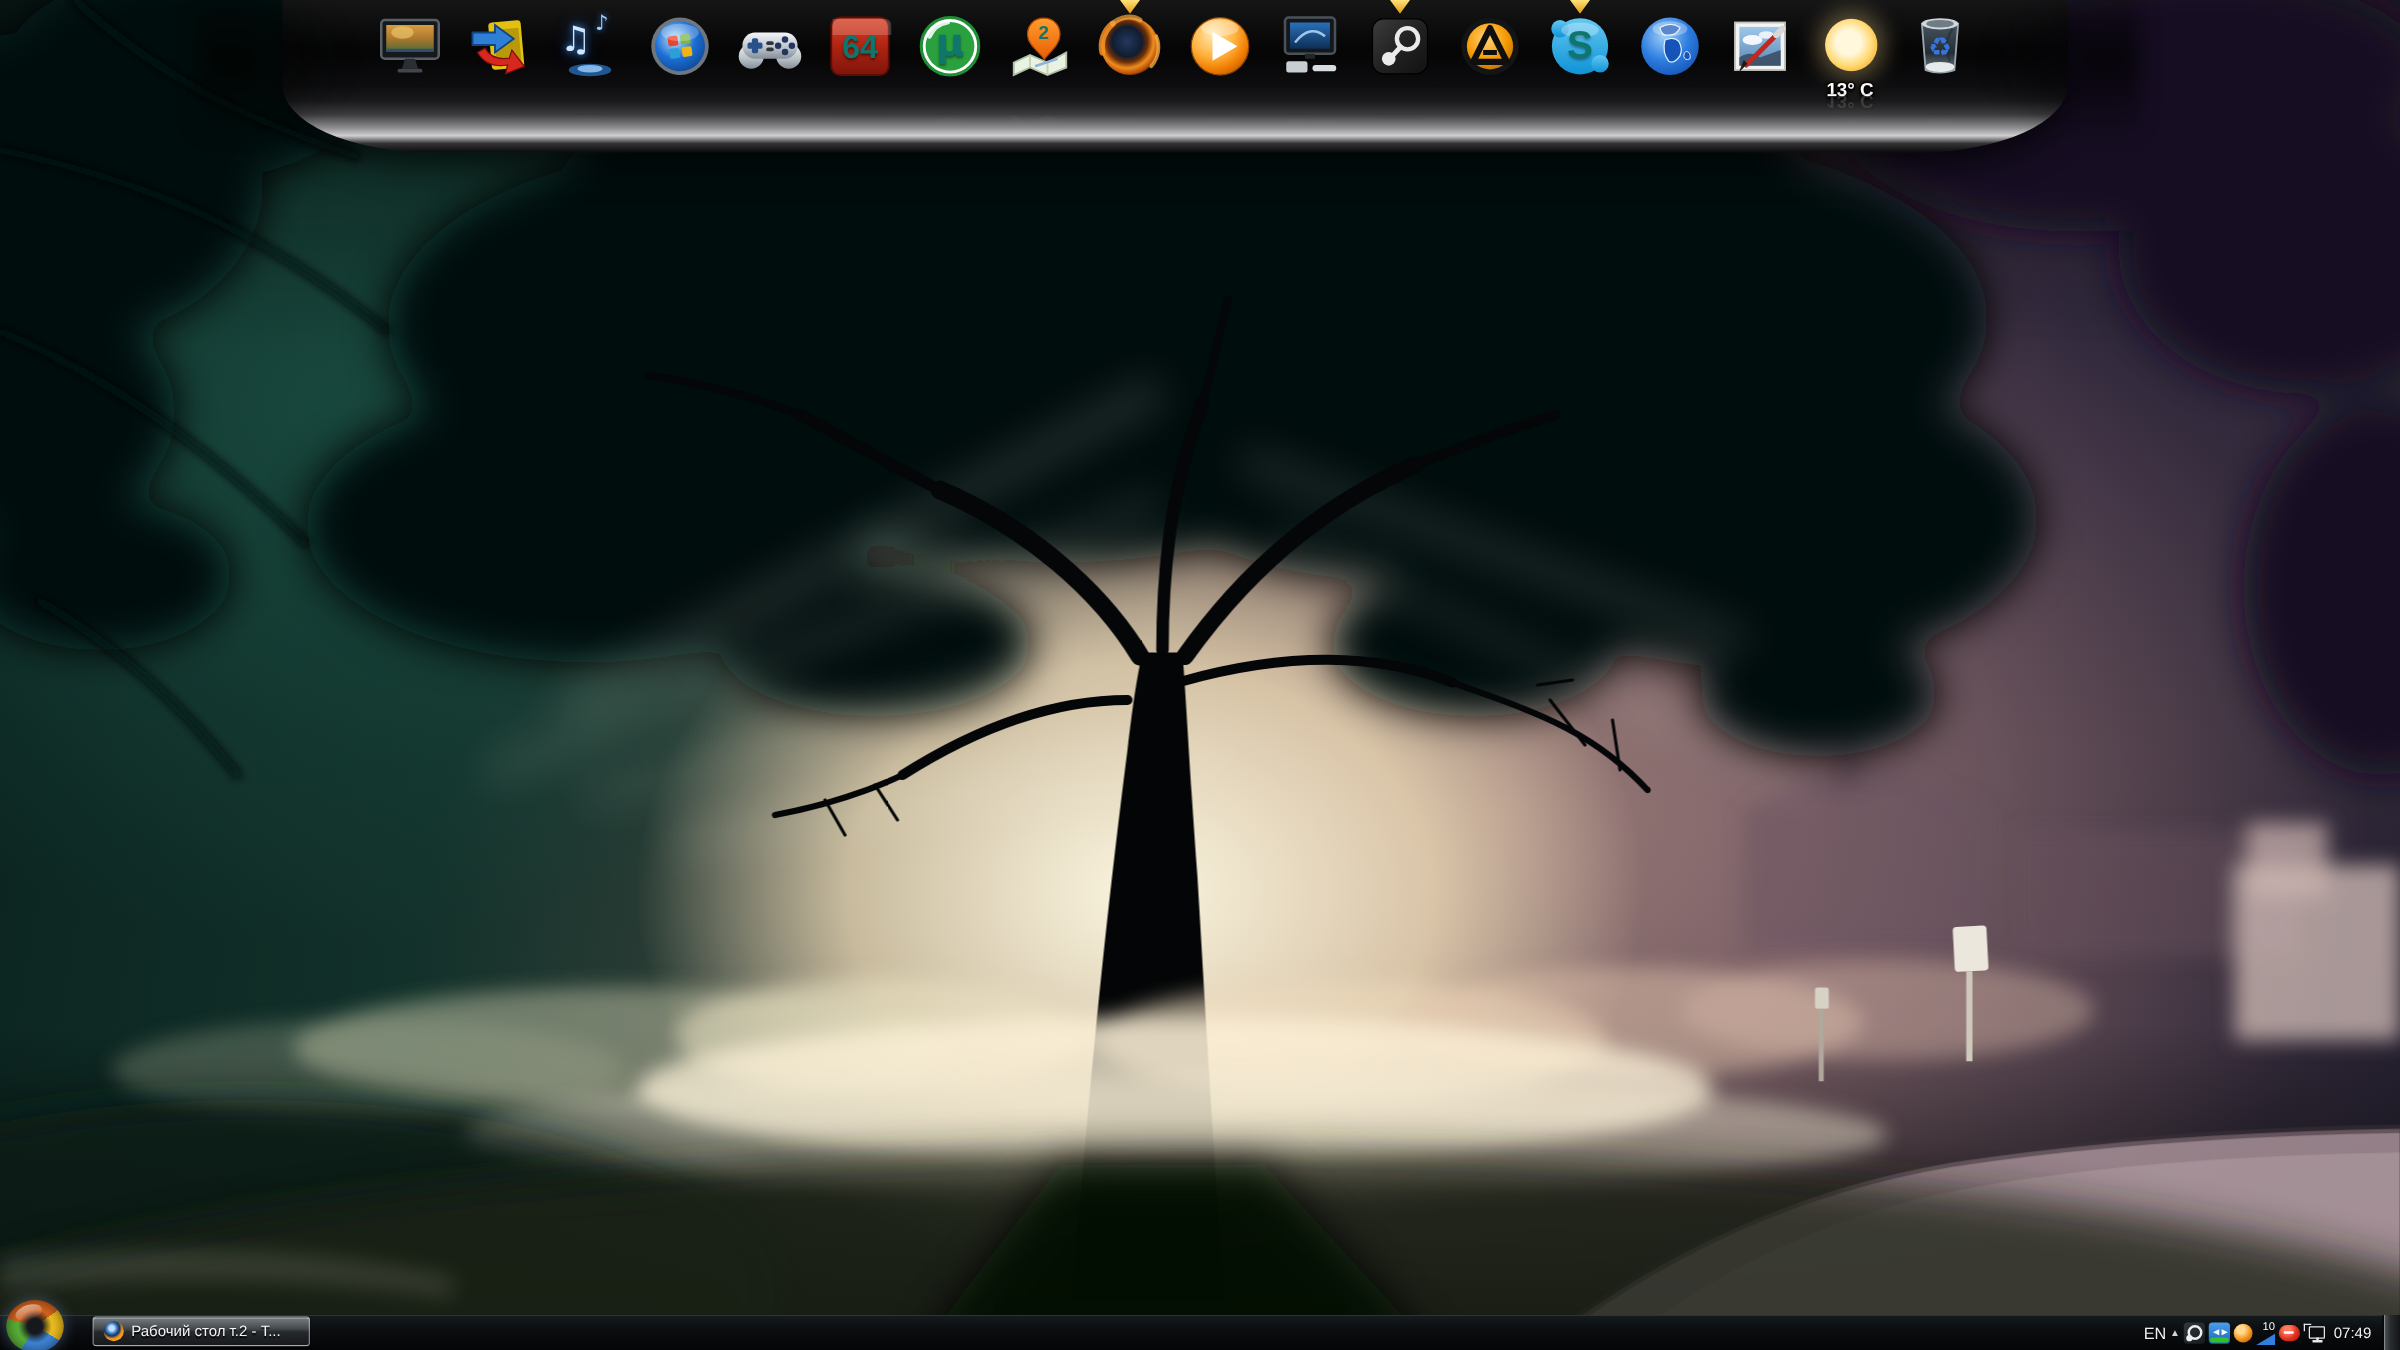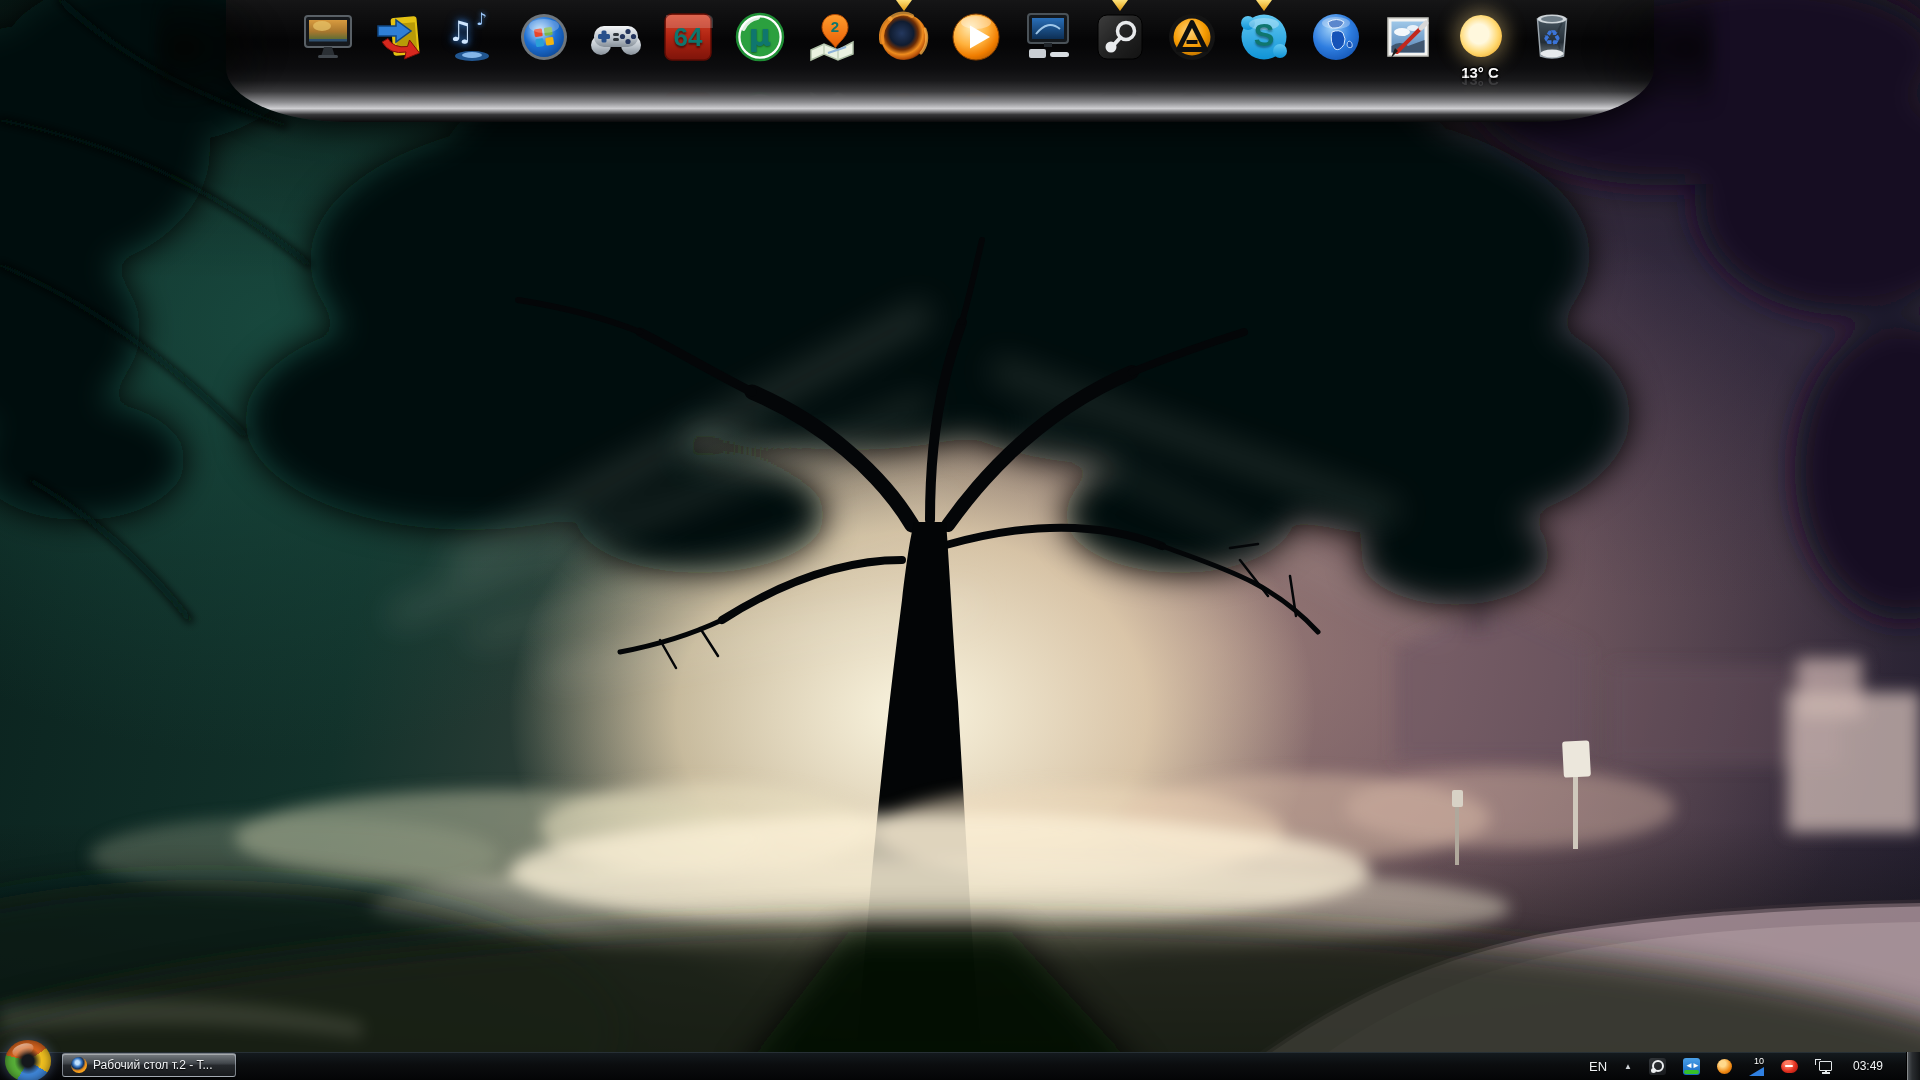--- a/index.html
+++ b/index.html
@@ -61,30 +61,30 @@
   .taskbar{position:absolute;left:0;bottom:0;width:1920px;height:28px;
     background:linear-gradient(180deg,#39454c 0,#141a1e 1px,#0b0d0f 45%,#040506 100%);
     display:flex;align-items:center;z-index:5;}
   .start-orb{position:absolute;left:5px;bottom:-2px;width:46px;height:42px;border-radius:50%;cursor:pointer;
     background:conic-gradient(from -30deg,#d8641e 0deg 85deg,#f0c020 85deg 150deg,#3f86d8 150deg 240deg,#58b038 240deg 315deg,#d8641e 315deg 360deg);
     box-shadow:0 0 12px rgba(150,180,255,.35), inset 0 0 10px rgba(0,0,0,.55);}
   .start-orb::before{content:"";position:absolute;inset:8px;border-radius:50%;
     background:radial-gradient(circle at 50% 50%,#15181c 0 30%,rgba(20,24,28,.4) 52%,rgba(0,0,0,0) 68%);}
   .start-orb::after{content:"";position:absolute;left:7px;top:4px;width:22px;height:12px;border-radius:50%;
     background:linear-gradient(180deg,rgba(255,255,255,.5),rgba(255,255,255,0));transform:rotate(-18deg);}
-  .task-btn{position:absolute;left:62px;bottom:3px;height:22px;width:156px;border-radius:3px;cursor:pointer;
+  .task-btn{position:absolute;left:74px;bottom:3px;height:22px;width:156px;border-radius:3px;cursor:pointer;
     border:1px solid rgba(200,210,220,.55);
     background:linear-gradient(180deg,#787d82 0,#42474c 42%,#26292d 52%,#17191c 100%);
     box-shadow:inset 0 1px 0 rgba(255,255,255,.35),0 1px 2px rgba(0,0,0,.6);
     display:flex;align-items:center;gap:6px;padding:0 8px;}
   .ff-mini{width:16px;height:16px;border-radius:50%;flex:0 0 auto;
     background:radial-gradient(circle at 40% 35%,#bfe0ff 0 14%,#3a78c2 30%,#14335e 44%,#e88c1a 58%,#f7a81f 72%,#b34d06 88%,#5e2603 100%);}
   .task-label{color:#f2f4f6;font-size:12px;white-space:nowrap;overflow:hidden;text-overflow:ellipsis;
     text-shadow:0 1px 1px #000;}
-  .tray{position:absolute;right:0;bottom:0;height:28px;display:flex;align-items:center;gap:17px;padding-right:0;}
+  .tray{position:absolute;right:0;bottom:0;height:28px;display:flex;align-items:center;gap:3px;padding-right:0;}
   .lang{color:#eef1f3;font-size:13px;cursor:pointer;text-shadow:0 1px 1px #000;}
   .tray-arrow{color:#cfd4d8;font-size:8px;cursor:pointer;}
   .ti{cursor:pointer;position:relative;}
   .ti-steam{width:17px;height:17px;border-radius:3px;background:linear-gradient(145deg,#33373b,#17191c);
     display:flex;align-items:center;justify-content:center;}
   .ti-steam .c1{width:8px;height:8px;border:2px solid #eceff1;border-radius:50%;position:absolute;right:2px;top:2px;}
   .ti-steam .c2{width:5px;height:5px;background:#eceff1;border-radius:50%;position:absolute;left:2px;bottom:2px;}
   .ti-tv{width:17px;height:17px;border-radius:3px;background:linear-gradient(180deg,#4aa0e8,#1565c0);position:relative;}
   .ti-tv .arr{position:absolute;top:4px;left:2px;right:2px;color:#fff;font-size:8px;line-height:8px;text-align:center;letter-spacing:-1px;}
   .ti-tv .bar{position:absolute;left:1px;right:1px;bottom:1px;height:4px;border-radius:2px;background:#35c02a;}
@@ -903,18 +903,18 @@
         <div class="dash"></div>
       </div>
 
       <div class="ti ti-network">
         <div class="plug"></div>
         <div class="mon"></div>
         <div class="stand"></div>
         <div class="base"></div>
       </div>
 
-      <div class="clock">03:49</div>
+      <div class="clock">07:49</div>
       <div class="show-desktop"></div>
     </div>
   </div>
 
 </div>
 
 </body></html>

